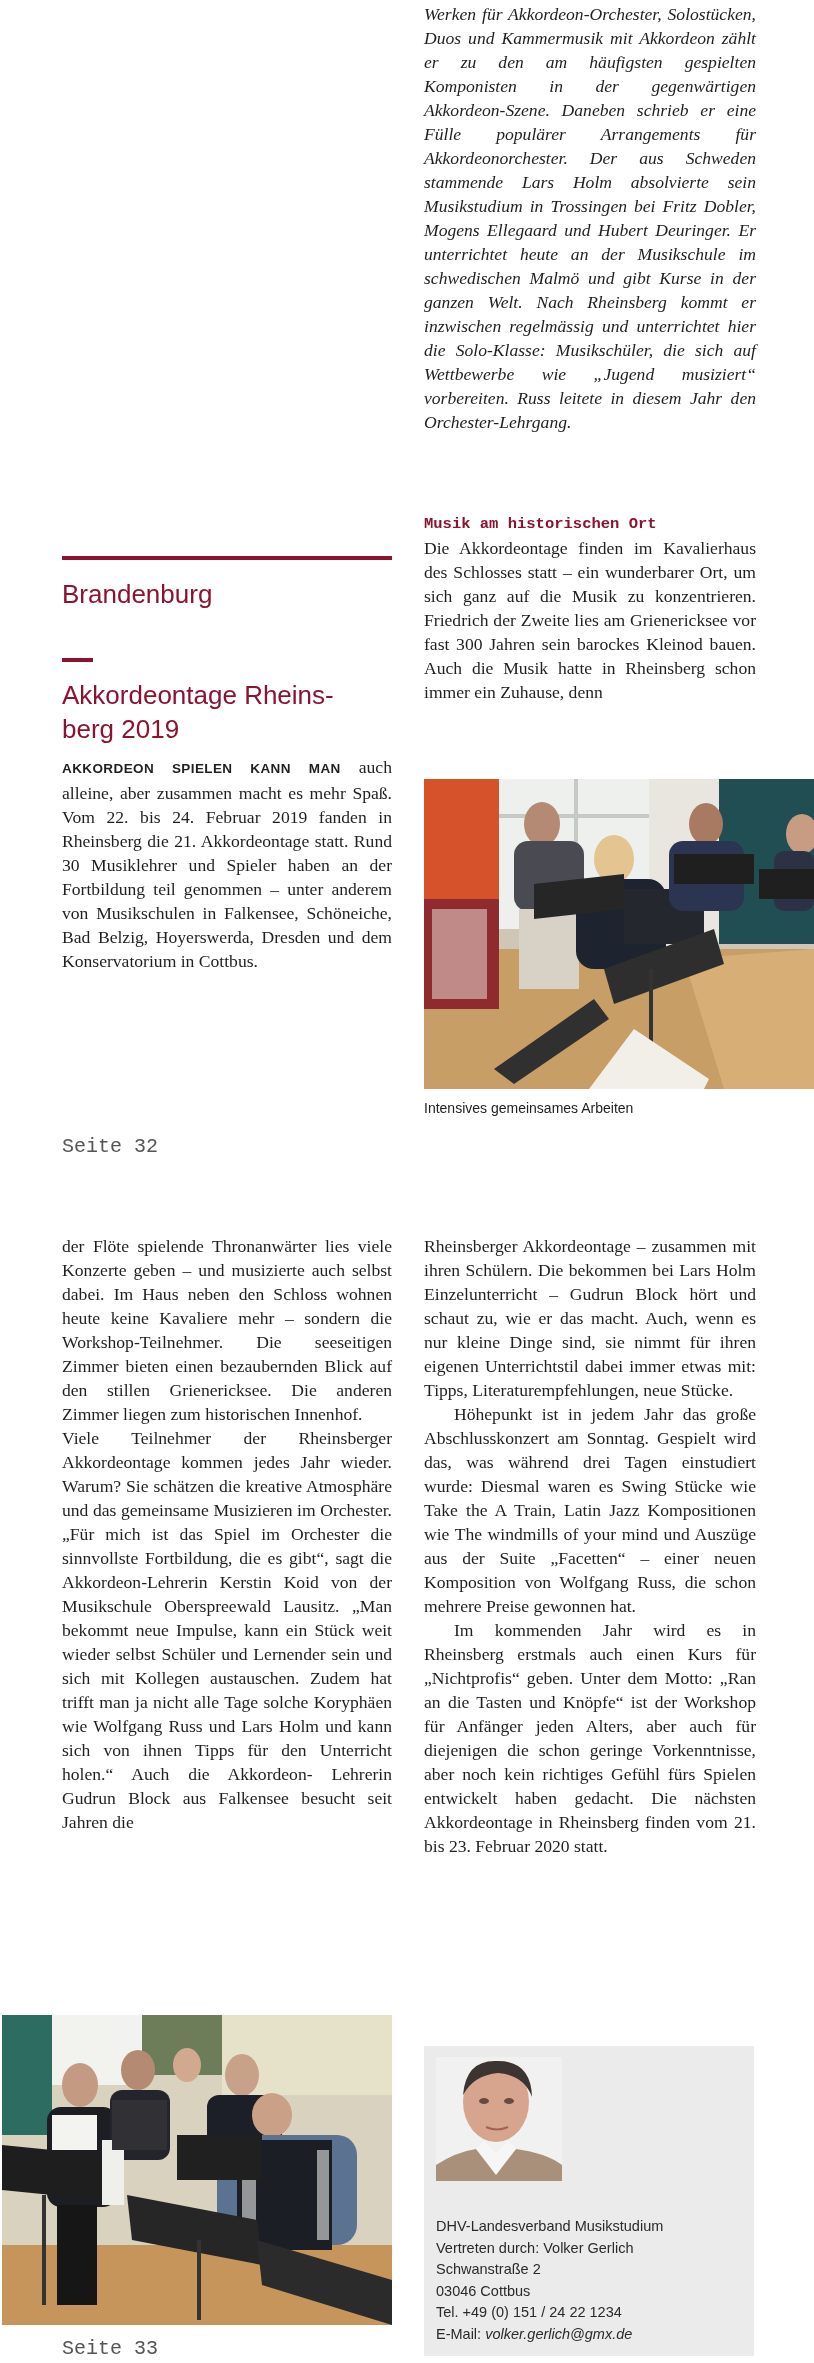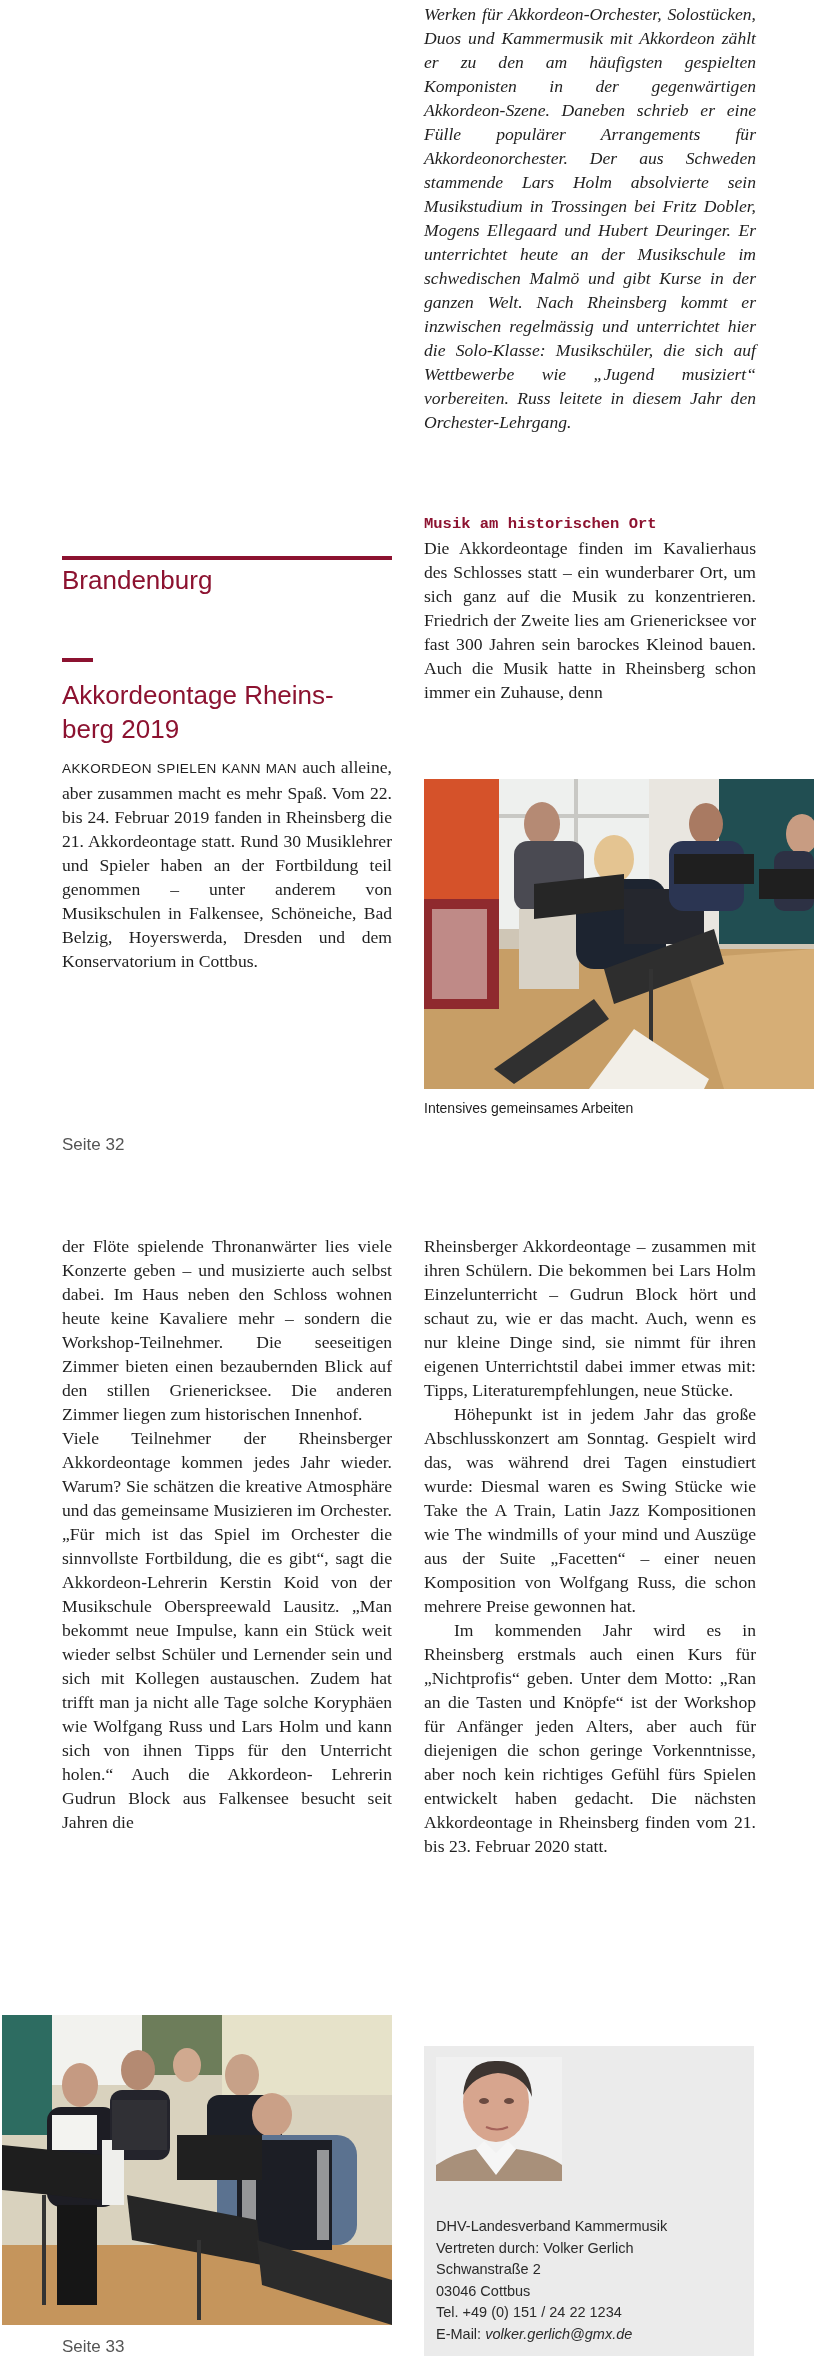--- a/index.html
+++ b/index.html
@@ -27,28 +27,28 @@
   .rule-short { position: absolute; height: 4px; background: #8c1230; }
   .section-title {
     position: absolute;
     font-family: "Liberation Sans", "DejaVu Sans", sans-serif;
     color: #8c1230;
     font-size: 26px;
     line-height: 34px;
   }
   .lead-caps {
     font-family: "Liberation Sans", "DejaVu Sans", sans-serif;
-    font-weight: normal;
+    font-weight: bold;
     font-size: 13.5px;
     letter-spacing: 0.4px;
   }
   .page-num {
     position: absolute;
-    font-family: Liberation Sans, sans-serif;
-    font-size: 17px;
+    font-family: Liberation Mono, monospace;
+    font-size: 20px;
     color: #555555;
   }
   .caption {
     position: absolute;
     font-family: "Liberation Sans", "DejaVu Sans", sans-serif;
     font-size: 14px;
     font-weight: normal;
     color: #222222;
   }
   .photo { position: absolute; overflow: hidden; }
@@ -111,21 +111,21 @@
     <polygon points="250,75 330,75 330,105 250,105" fill="#1f1f1f"></polygon>
     <polygon points="335,90 390,90 390,120 335,120" fill="#1f1f1f"></polygon>
     <rect x="225" y="190" width="4" height="95" fill="#333"></rect>
 
     <polygon points="165,310 210,250 285,300 280,310" fill="#f2efe8"></polygon>
   </svg>
 </div>
 <div class="caption" style="left:424px; top:1100px;">Intensives gemeinsames Arbeiten</div>
 
 <div class="rule-long" style="left:62px; top:556px; width:330px;"></div>
-<div class="section-title" style="left:62px; top:563px;text-align:right;">Brandenburg</div>
+<div class="section-title" style="left:62px; top:577px;text-align:right;">Brandenburg</div>
 <div class="rule-short" style="left:62px; top:658px; width:31px;"></div>
 <div class="section-title" style="left:62px; top:678px;">
   <div>Akkordeontage Rheins-</div>
   <div>berg 2019</div>
 </div>
 
 <div class="col body-text" style="left:62px; top:755px; width:330px;">
   <p><span class="lead-caps">AKKORDEON SPIELEN KANN MAN</span><span> auch alleine, aber zusammen macht es mehr Spaß. Vom 22. bis 24. Februar 2019 fanden in Rheinsberg die 21. Akkordeontage statt. Rund 30 Musiklehrer und Spieler haben an der Fortbildung teil genommen – unter anderem von Musikschulen in Falkensee, Schöneiche, Bad Belzig, Hoyerswerda, Dresden und dem Konservatorium in Cottbus.</span></p>
 </div>
 
@@ -186,20 +186,20 @@
       <ellipse cx="60" cy="45" rx="33" ry="40" fill="#d7a58e"></ellipse>
       <path d="M27,38 Q30,2 62,4 Q95,4 96,40 Q88,18 62,16 Q38,18 27,38 Z" fill="#3c3430"></path>
       <path d="M0,124 L0,108 Q20,95 40,92 L60,110 L80,92 Q110,96 126,108 L126,124 Z" fill="#a8907a"></path>
       <polygon points="40,92 60,118 80,92 72,84 60,96 48,84" fill="#f6f6f6"></polygon>
       <ellipse cx="48" cy="44" rx="5" ry="3" fill="#6a4a40"></ellipse>
       <ellipse cx="73" cy="44" rx="5" ry="3" fill="#6a4a40"></ellipse>
       <path d="M50,70 Q61,75 72,70" stroke="#a5625a" stroke-width="2" fill="none"></path>
     </svg>
   </div>
   <div class="contact-lines" style="left:12px; top:170px;">
-    <div>DHV-Landesverband Kammermusik</div>
+    <div>DHV-Landesverband Musikstudium</div>
     <div>Vertreten durch: Volker Gerlich</div>
     <div>Schwanstraße 2</div>
     <div>03046 Cottbus</div>
     <div>Tel. +49 (0) 151 / 24 22 1234</div>
     <div><span>E-Mail: </span><span class="email">volker.gerlich@gmx.de</span></div>
   </div>
 </div>
 
 </body></html>

